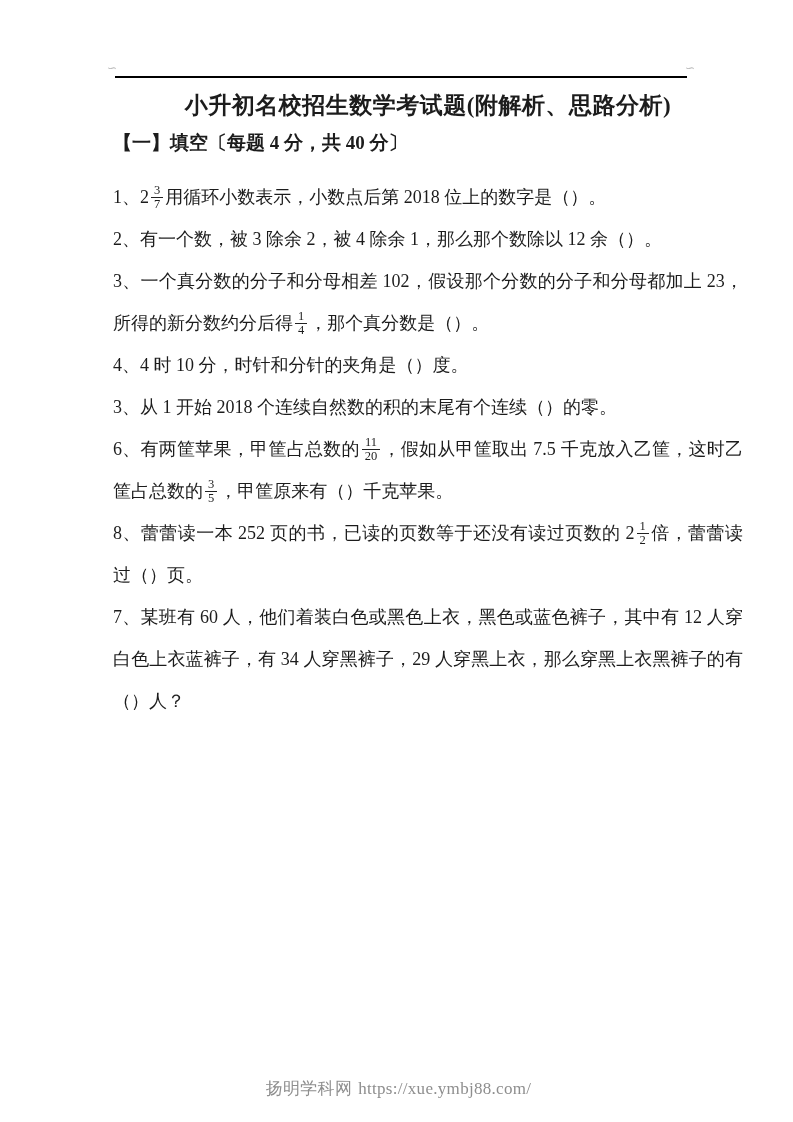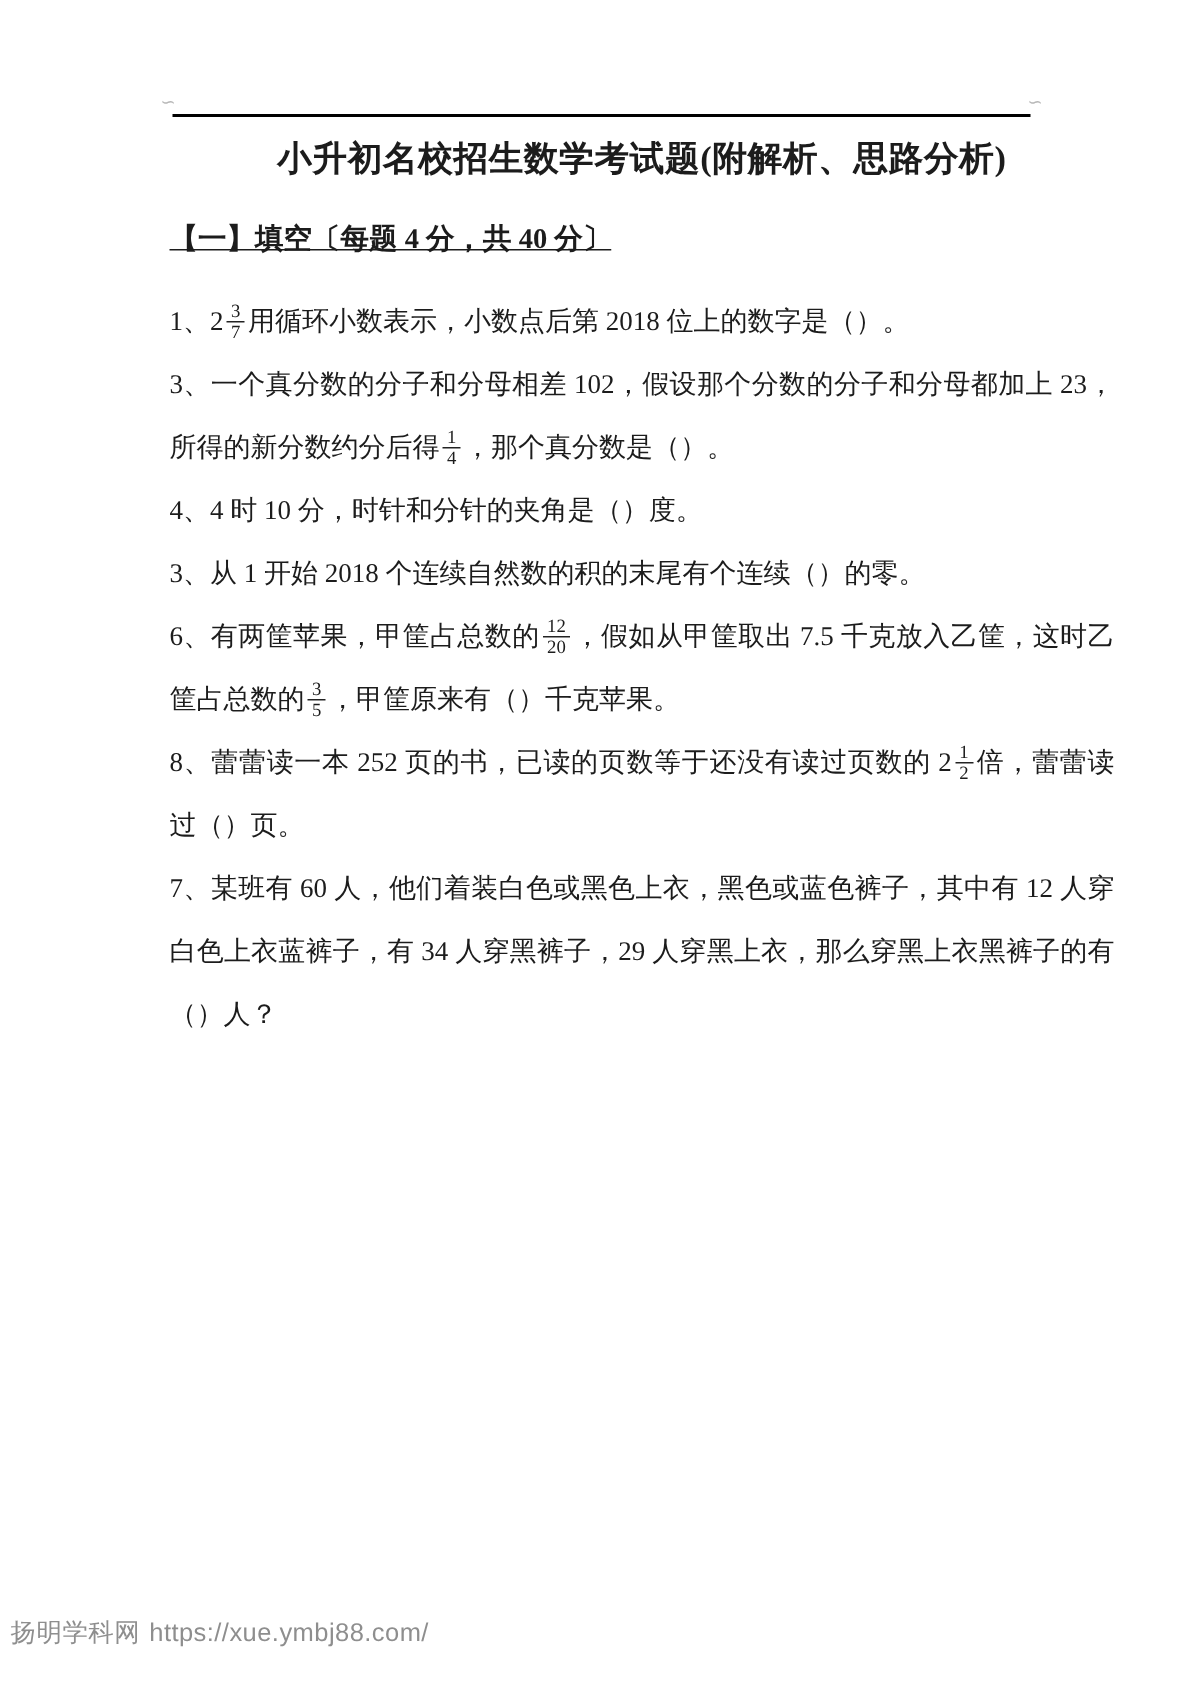--- a/index.html
+++ b/index.html
@@ -41,23 +41,22 @@
     font-size: 23px;
     font-weight: bold;
     text-align: center;
     line-height: 36px;
     letter-spacing: 0.5px;
   }
 
   .section-header {
     font-size: 19px;
     font-weight: bold;
-    margin: 21px 0 4px 0;
+    margin: 4px 0 4px 0;
     line-height: 30px;
-    text-decoration: underline;
   }
 
   .question-list { margin-top: 18px; }
 
   .question {
     margin: 0;
     font-size: 18px;
     line-height: 42px;
     text-align: justify;
     text-justify: inter-ideograph;
@@ -74,22 +73,22 @@
     transform: translateY(-1px);
   }
   .frac .fnum { display: block; padding: 0 3px; }
   .frac .fden { display: block; padding: 0 3px; border-top: 1.4px solid #222222; }
 
   .footer {
     position: absolute;
     left: 4px;
     right: 0;
     bottom: 22px;
-    text-align: left;
-    font-family: Liberation Sans, sans-serif;
+    text-align: center;
+    font-family: Liberation Serif, serif;
     font-size: 17px;
     color: #8e8e8e;
     letter-spacing: 0.3px;
   }
   .footer span { margin: 0 3px; }
 </style>
 </head>
 <body>
 
 <div class="page">
@@ -99,28 +98,29 @@
   <div class="content">
     <div class="doc-title">小升初名校招生数学考试题(附解析、思路分析)</div>
 
     <div class="section-header">【一】填空〔每题 4 分，共 40 分〕</div>
 
     <div class="question-list">
         <p class="question">1、2<span class="frac">
             <span class="fnum">3</span>
             <span class="fden">7</span>
           </span>用循环小数表示，小数点后第 2018 位上的数字是（）。</p>
+        <p class="question">2、有一个数，被 3 除余 2，被 4 除余 1，那么那个数除以 12 余（）。</p>
         <p class="question">3、一个真分数的分子和分母相差 102，假设那个分数的分子和分母都加上 23，所得的新分数约分后得<span class="frac">
             <span class="fnum">1</span>
             <span class="fden">4</span>
           </span>，那个真分数是（）。</p>
         <p class="question">4、4 时 10 分，时针和分针的夹角是（）度。</p>
         <p class="question">3、从 1 开始 2018 个连续自然数的积的末尾有个连续（）的零。</p>
         <p class="question">6、有两筐苹果，甲筐占总数的<span class="frac">
-            <span class="fnum">12</span>
+            <span class="fnum">11</span>
             <span class="fden">20</span>
           </span>，假如从甲筐取出 7.5 千克放入乙筐，这时乙筐占总数的<span class="frac">
             <span class="fnum">3</span>
             <span class="fden">5</span>
           </span>，甲筐原来有（）千克苹果。</p>
         <p class="question">8、蕾蕾读一本 252 页的书，已读的页数等于还没有读过页数的 2<span class="frac">
             <span class="fnum">1</span>
             <span class="fden">2</span>
           </span>倍，蕾蕾读过（）页。</p>
         <p class="question">7、某班有 60 人，他们着装白色或黑色上衣，黑色或蓝色裤子，其中有 12 人穿白色上衣蓝裤子，有 34 人穿黑裤子，29 人穿黑上衣，那么穿黑上衣黑裤子的有（）人？</p>

